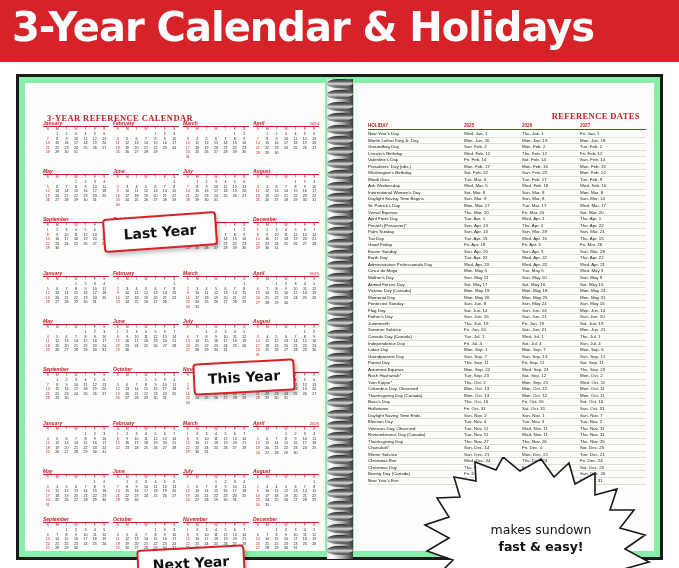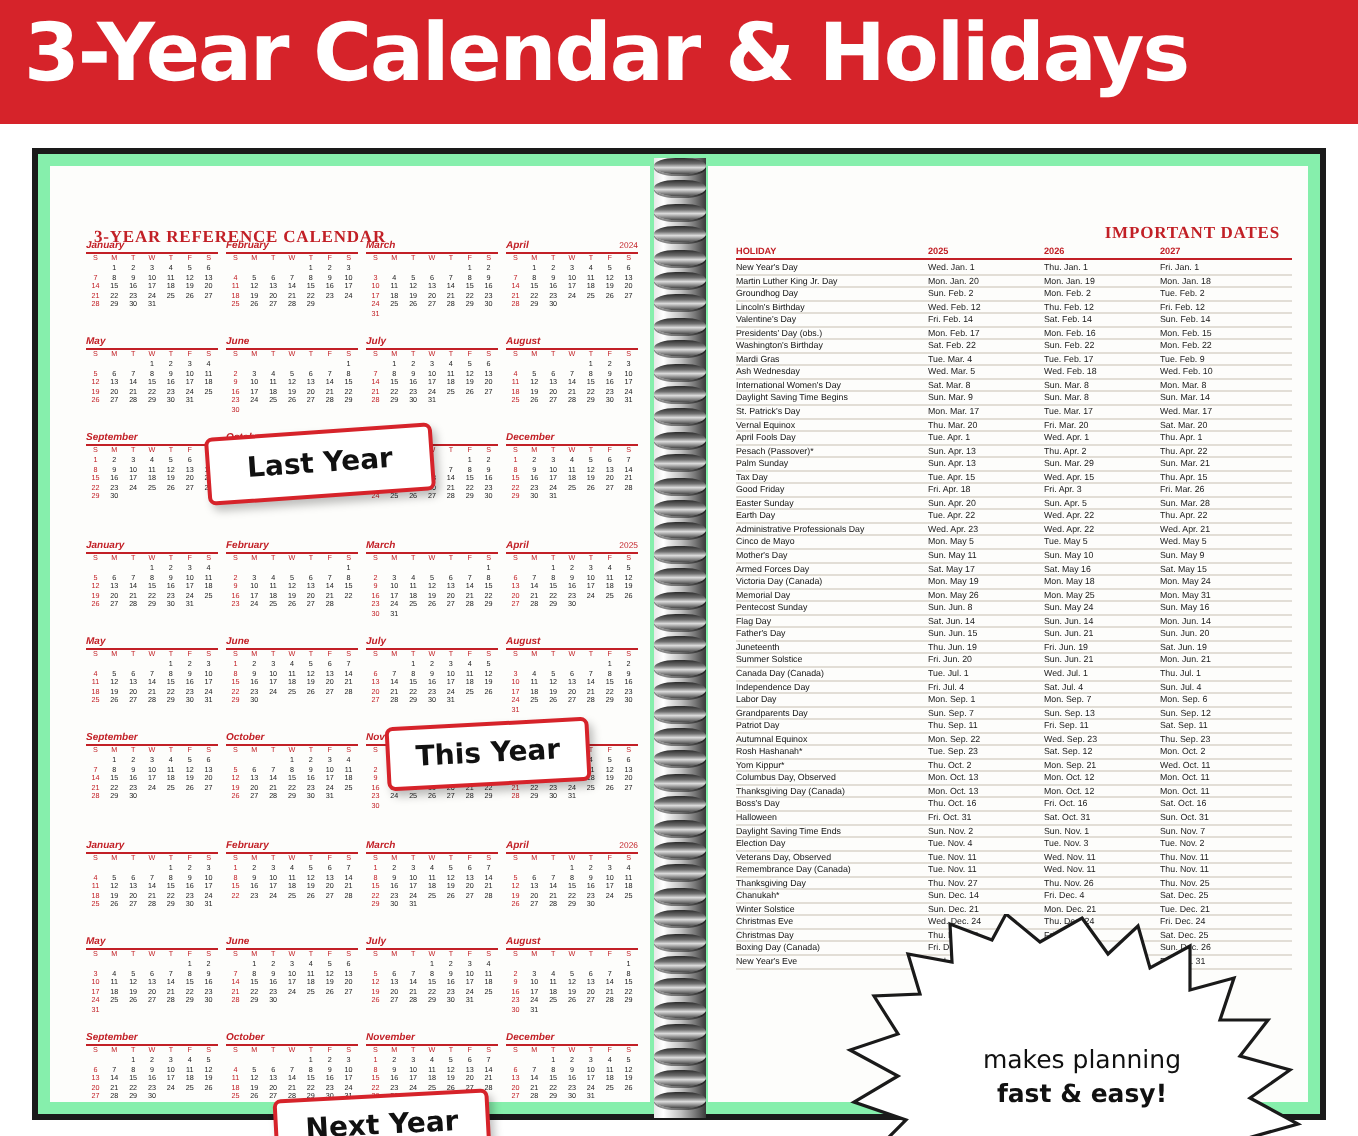--- a/index.html
+++ b/index.html
@@ -1953,21 +1953,21 @@
             </div>
           </div>
         </div>
 
       <div class="tag tag-lastyear">Last Year</div>
       <div class="tag tag-thisyear">This Year</div>
       <div class="tag tag-nextyear">Next Year</div>
     </div>
 
     <div class="page-right">
-      <div class="sec-title right-title">IMPORTANT DATES</div>
+      <div class="sec-title right-title">REFERENCE DATES</div>
       <div class="hol-wrap">
         <div class="hol-head">
           <div class="c0">HOLIDAY</div>
           <div class="c1">2025</div>
           <div class="c2">2026</div>
           <div class="c3">2027</div>
         </div>
         <div id="hol-host">
             <div class="hol-row">
               <div class="c0">New Year's Day</div>
@@ -2341,19 +2341,19 @@
         <div class="coil" style="top: 444.6px;"></div>
         <div class="coil" style="top: 456px;"></div>
         <div class="coil" style="top: 467.4px;"></div>
       </div>
 
     <div class="burst">
       <svg width="236" height="160" viewBox="0 0 236 160" aria-hidden="true">
         <polygon points="118,2 131,20 146,6 152,27 172,16 172,38 194,32 187,53 211,53 197,71 222,78 202,92 226,105 201,112 218,131 192,131 202,151 177,145 178,160 157,149 152,160 132,148 118,160 106,146 90,157 80,142 60,152 56,133 32,139 40,120 14,119 30,103 4,94 26,81 2,68 26,60 14,41 37,40 31,20 53,24 52,5 73,13 80,0 97,14" fill="#ffffff" stroke="#1a1a1a" stroke-width="1.6" stroke-linejoin="miter"></polygon>
       </svg>
       <div class="burst-text">
-        <div class="burst-l2">makes planning</div>
+        <div class="burst-l2">makes sundown</div>
         <div class="burst-l3">fast &amp; easy!</div>
       </div>
     </div>
 
   </div>
 </div>
 
 </body></html>

